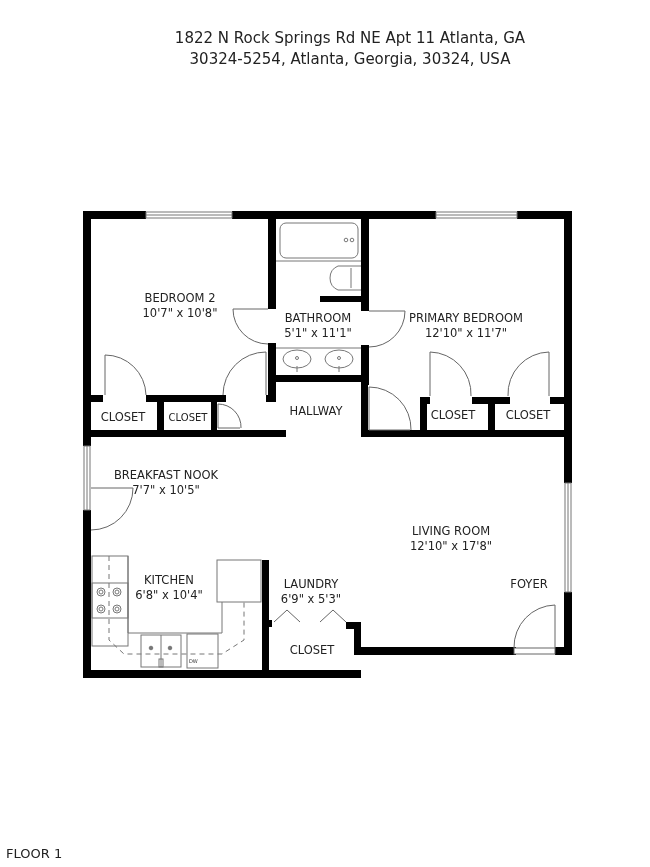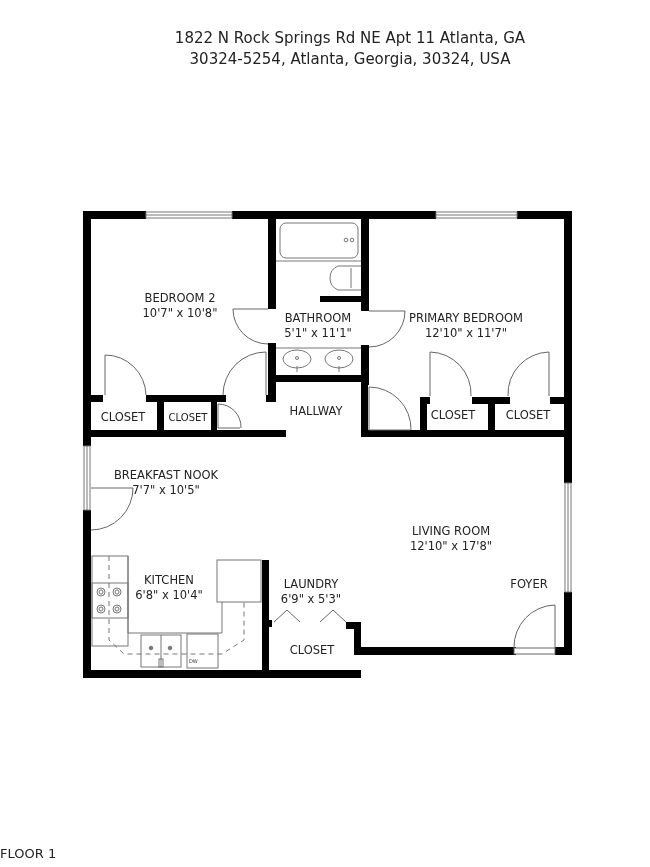--- a/index.html
+++ b/index.html
@@ -1,18 +1,18 @@
 <!DOCTYPE html>
 <html><head>
 <meta charset="utf-8">
 <style>
   html, body { margin:0; padding:0; background:#ffffff; }
   body { width:650px; height:867px; position:relative; overflow:hidden; font-family:"DejaVu Sans", sans-serif; color:#222; }
   .addr { position:absolute; left:0; width:700px; text-align:center; font-size:15px; color:#222; }
-  .floor { position:absolute; left:0; top:846px; font-size:13px; color:#222; }
+  .floor { position:absolute; left:6px; top:846px; font-size:13px; color:#222; }
   svg { position:absolute; left:0; top:0; }
   .lbl { font-family:"DejaVu Sans", sans-serif; font-size:11.5px; fill:#222; text-anchor:middle; }
   .lbl-sm { font-family:"DejaVu Sans", sans-serif; font-size:10px; fill:#222; text-anchor:middle; }
   .tiny { font-family:"DejaVu Sans", sans-serif; font-size:5px; fill:#333; }
 </style>
 </head>
 <body>
 
 <div class="addr" style="top:29px;">1822 N Rock Springs Rd NE Apt 11 Atlanta, GA</div>
 <div class="addr" style="top:50px;">30324-5254, Atlanta, Georgia, 30324, USA</div>

